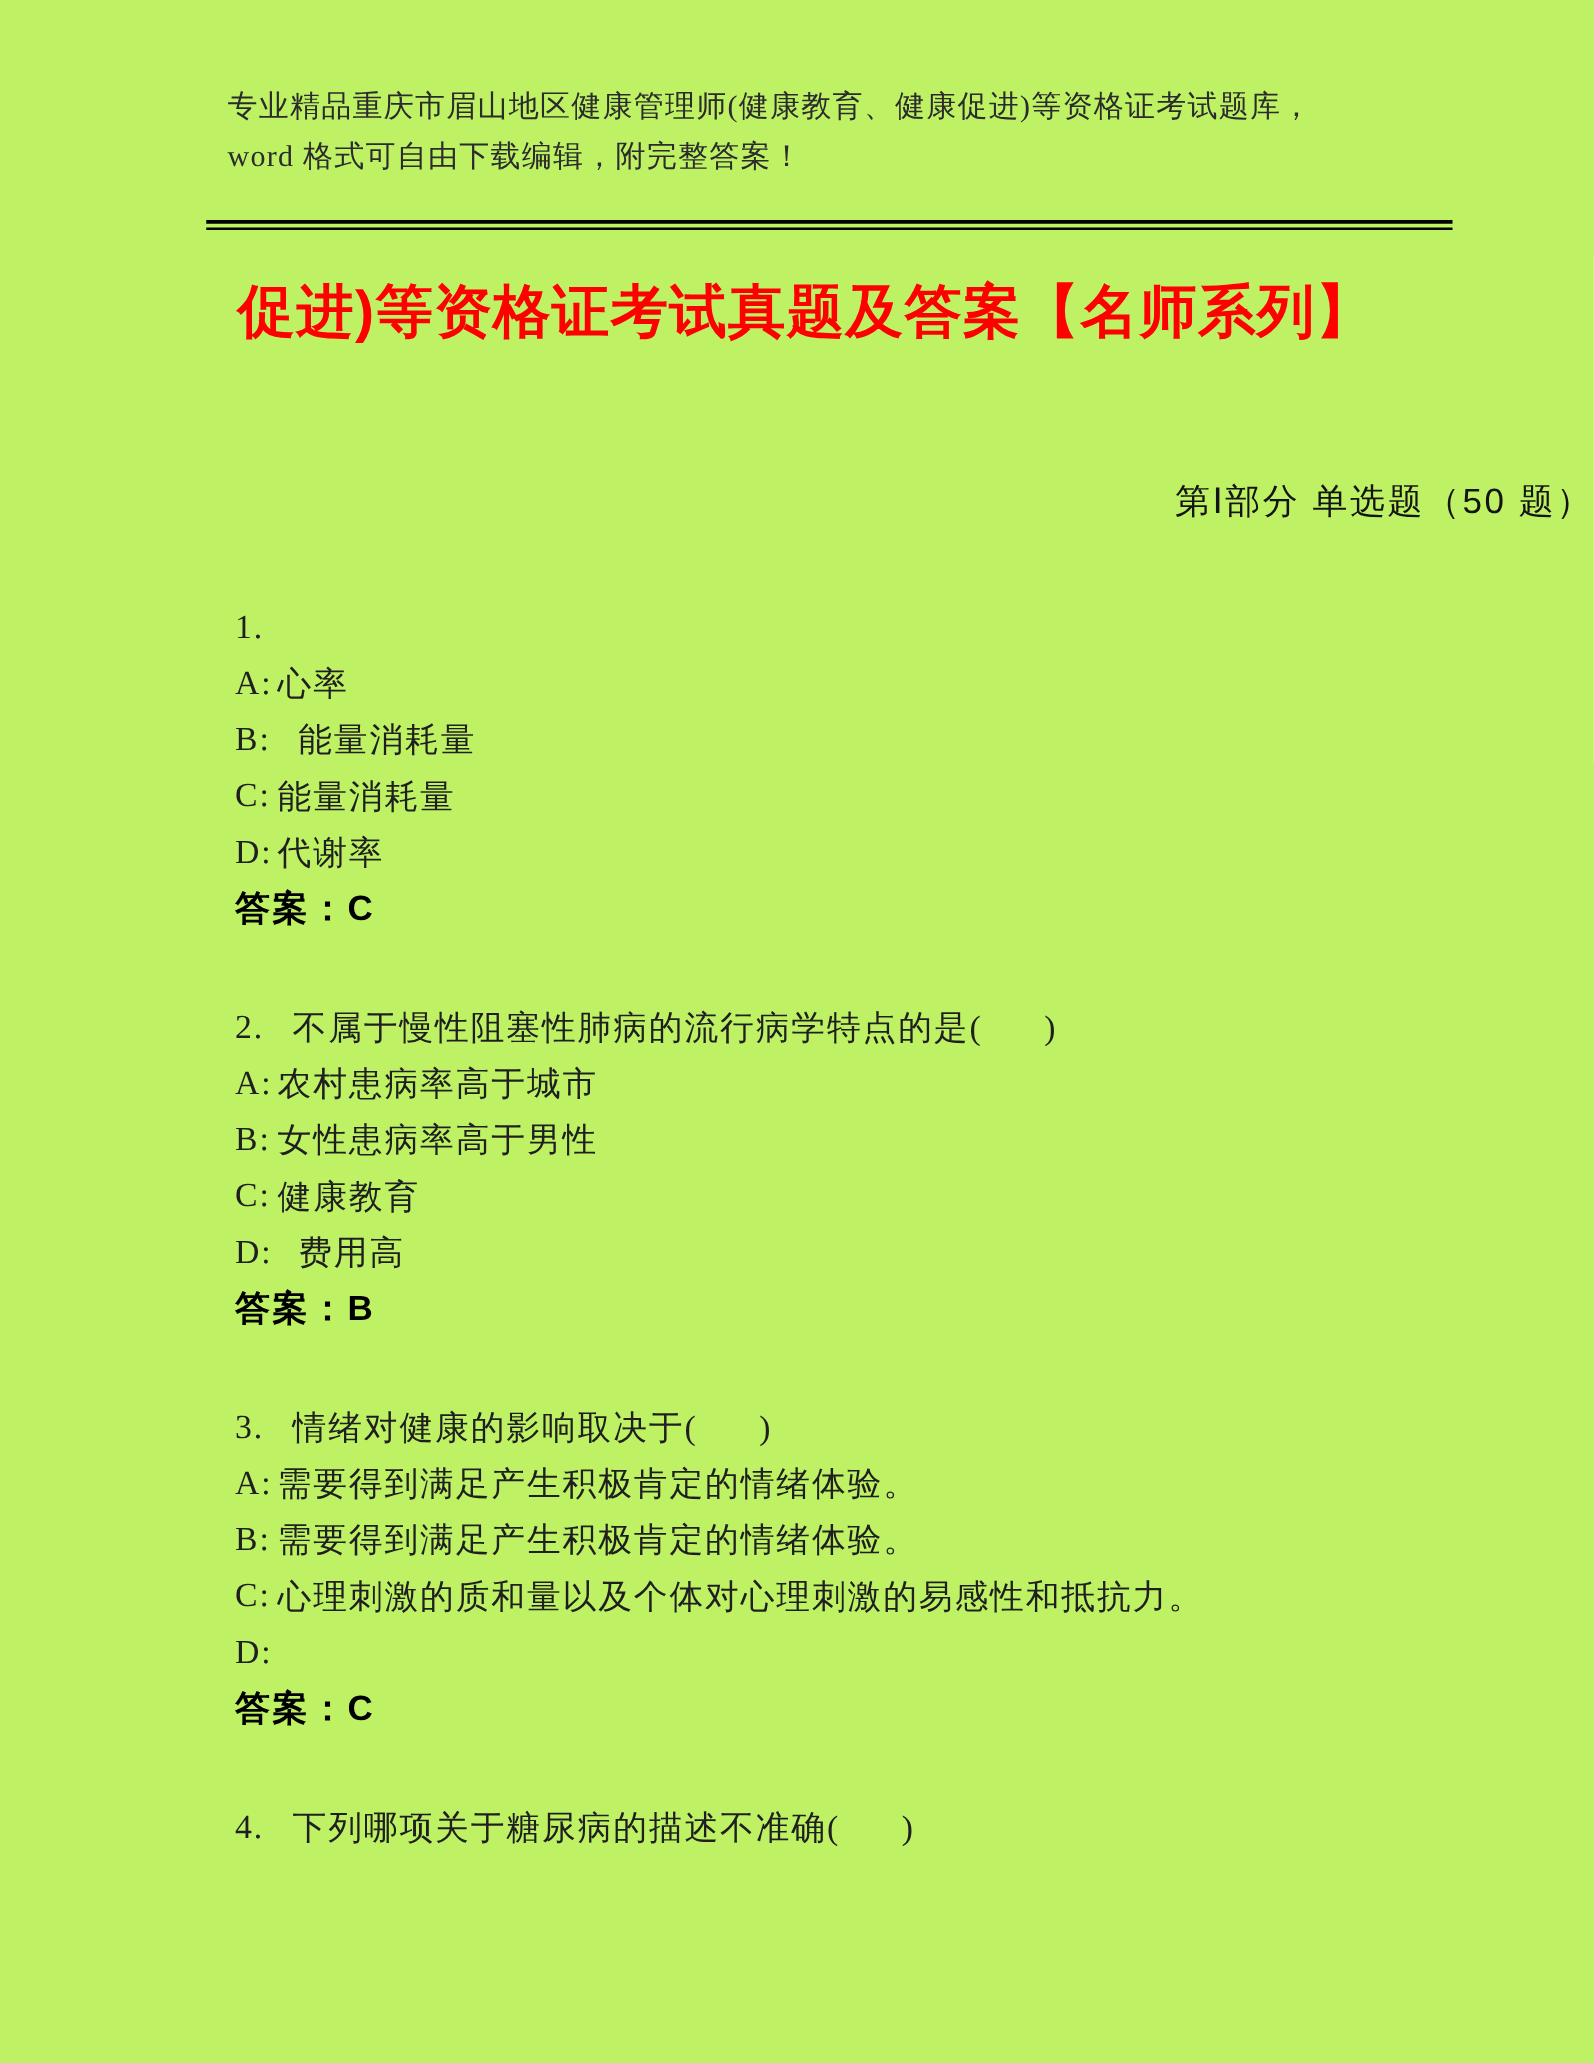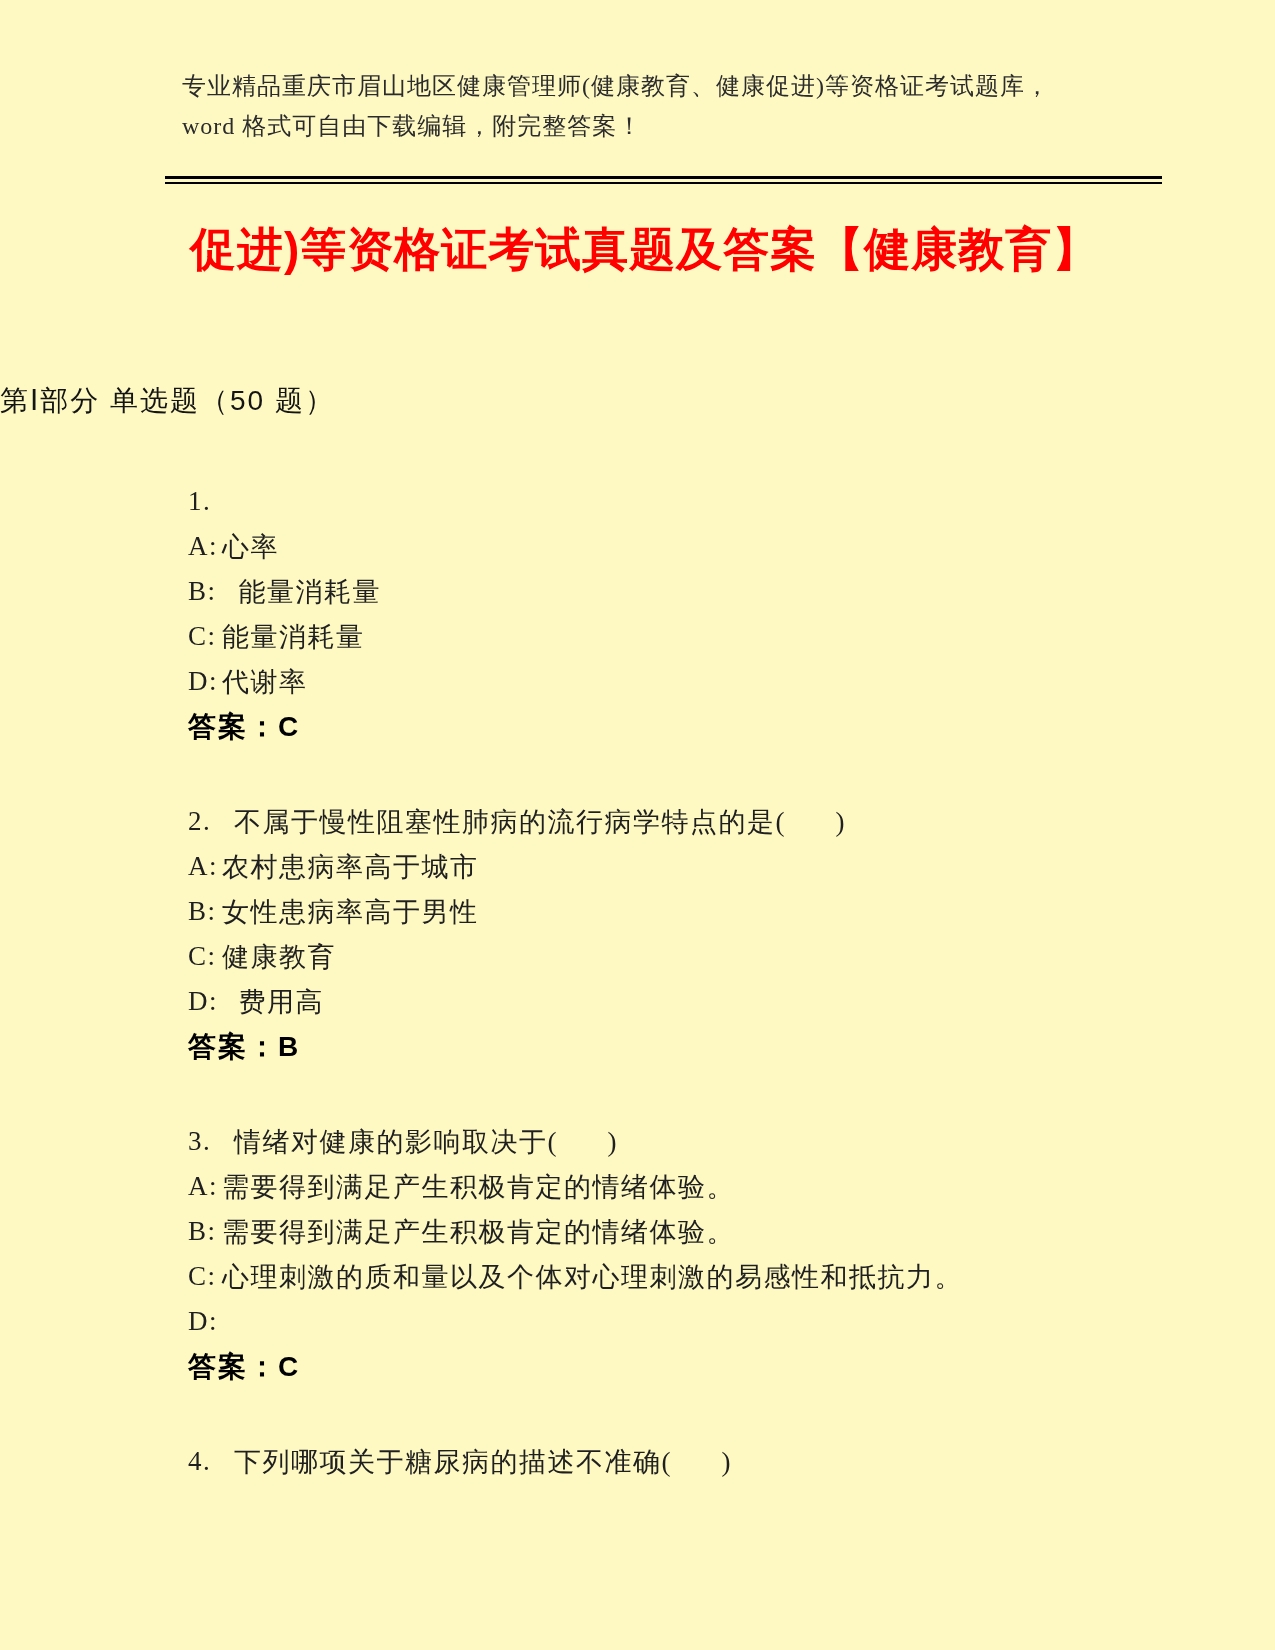--- a/index.html
+++ b/index.html
@@ -1,20 +1,20 @@
 <!DOCTYPE html>
 <html><head>
 <meta charset="utf-8">
 <style>
   html,body { margin:0; padding:0; }
   body { background:#ffffff; }
   .page {
     position:relative;
     width:1275px; height:1650px;
-    background:#fef9c3;
+    background:#bef264;
     overflow:hidden;
     font-family:"Liberation Serif","DejaVu Serif",serif;
   }
   .disclaimer {
     position:absolute; left:182px; top:66px; width:960px;
     font-size:24px; line-height:40px; letter-spacing:1px;
     color:#2b2b2b;
   }
   .disclaimer .dline { white-space:pre; }
   .divider {
@@ -23,21 +23,21 @@
   }
   .doc-title {
     position:absolute; left:190px; top:221px; width:960px;
     font-family:"Liberation Sans","DejaVu Sans",sans-serif;
     font-weight:bold; font-size:46px; line-height:57px; letter-spacing:1px;
     color:#ff0000;
   }
   .doc-title .tline { white-space:pre; }
   .section-heading {
     position:absolute; left:0; top:382px; width:1275px;
-    text-align:left;
+    text-align:right;
     font-family:"Liberation Sans","DejaVu Sans",sans-serif;
     font-size:28px; letter-spacing:2px; color:#141414;
     white-space:pre;
   }
   .content {
     position:absolute; left:188px; top:479px; width:990px;
     font-size:27px; letter-spacing:1.5px; color:#1f1f1f;
   }
   .question + .question { margin-top:50px; }
   .qline {
@@ -59,21 +59,21 @@
 <div class="page">
 
   <div class="disclaimer">
     <div class="dline">专业精品重庆市眉山地区健康管理师(健康教育、健康促进)等资格证考试题库，</div>
     <div class="dline">word 格式可自由下载编辑，附完整答案！</div>
   </div>
 
   <div class="divider"></div>
 
   <div class="doc-title">
-    <div class="tline">促进)等资格证考试真题及答案【健康教育】</div>
+    <div class="tline">促进)等资格证考试真题及答案【名师系列】</div>
   </div>
 
   <div class="section-heading">第Ⅰ部分 单选题（50 题）</div>
 
   <div class="content">
 
     <div class="question">
       <div class="qline">
         <span class="q-number">1.</span>
       </div>

